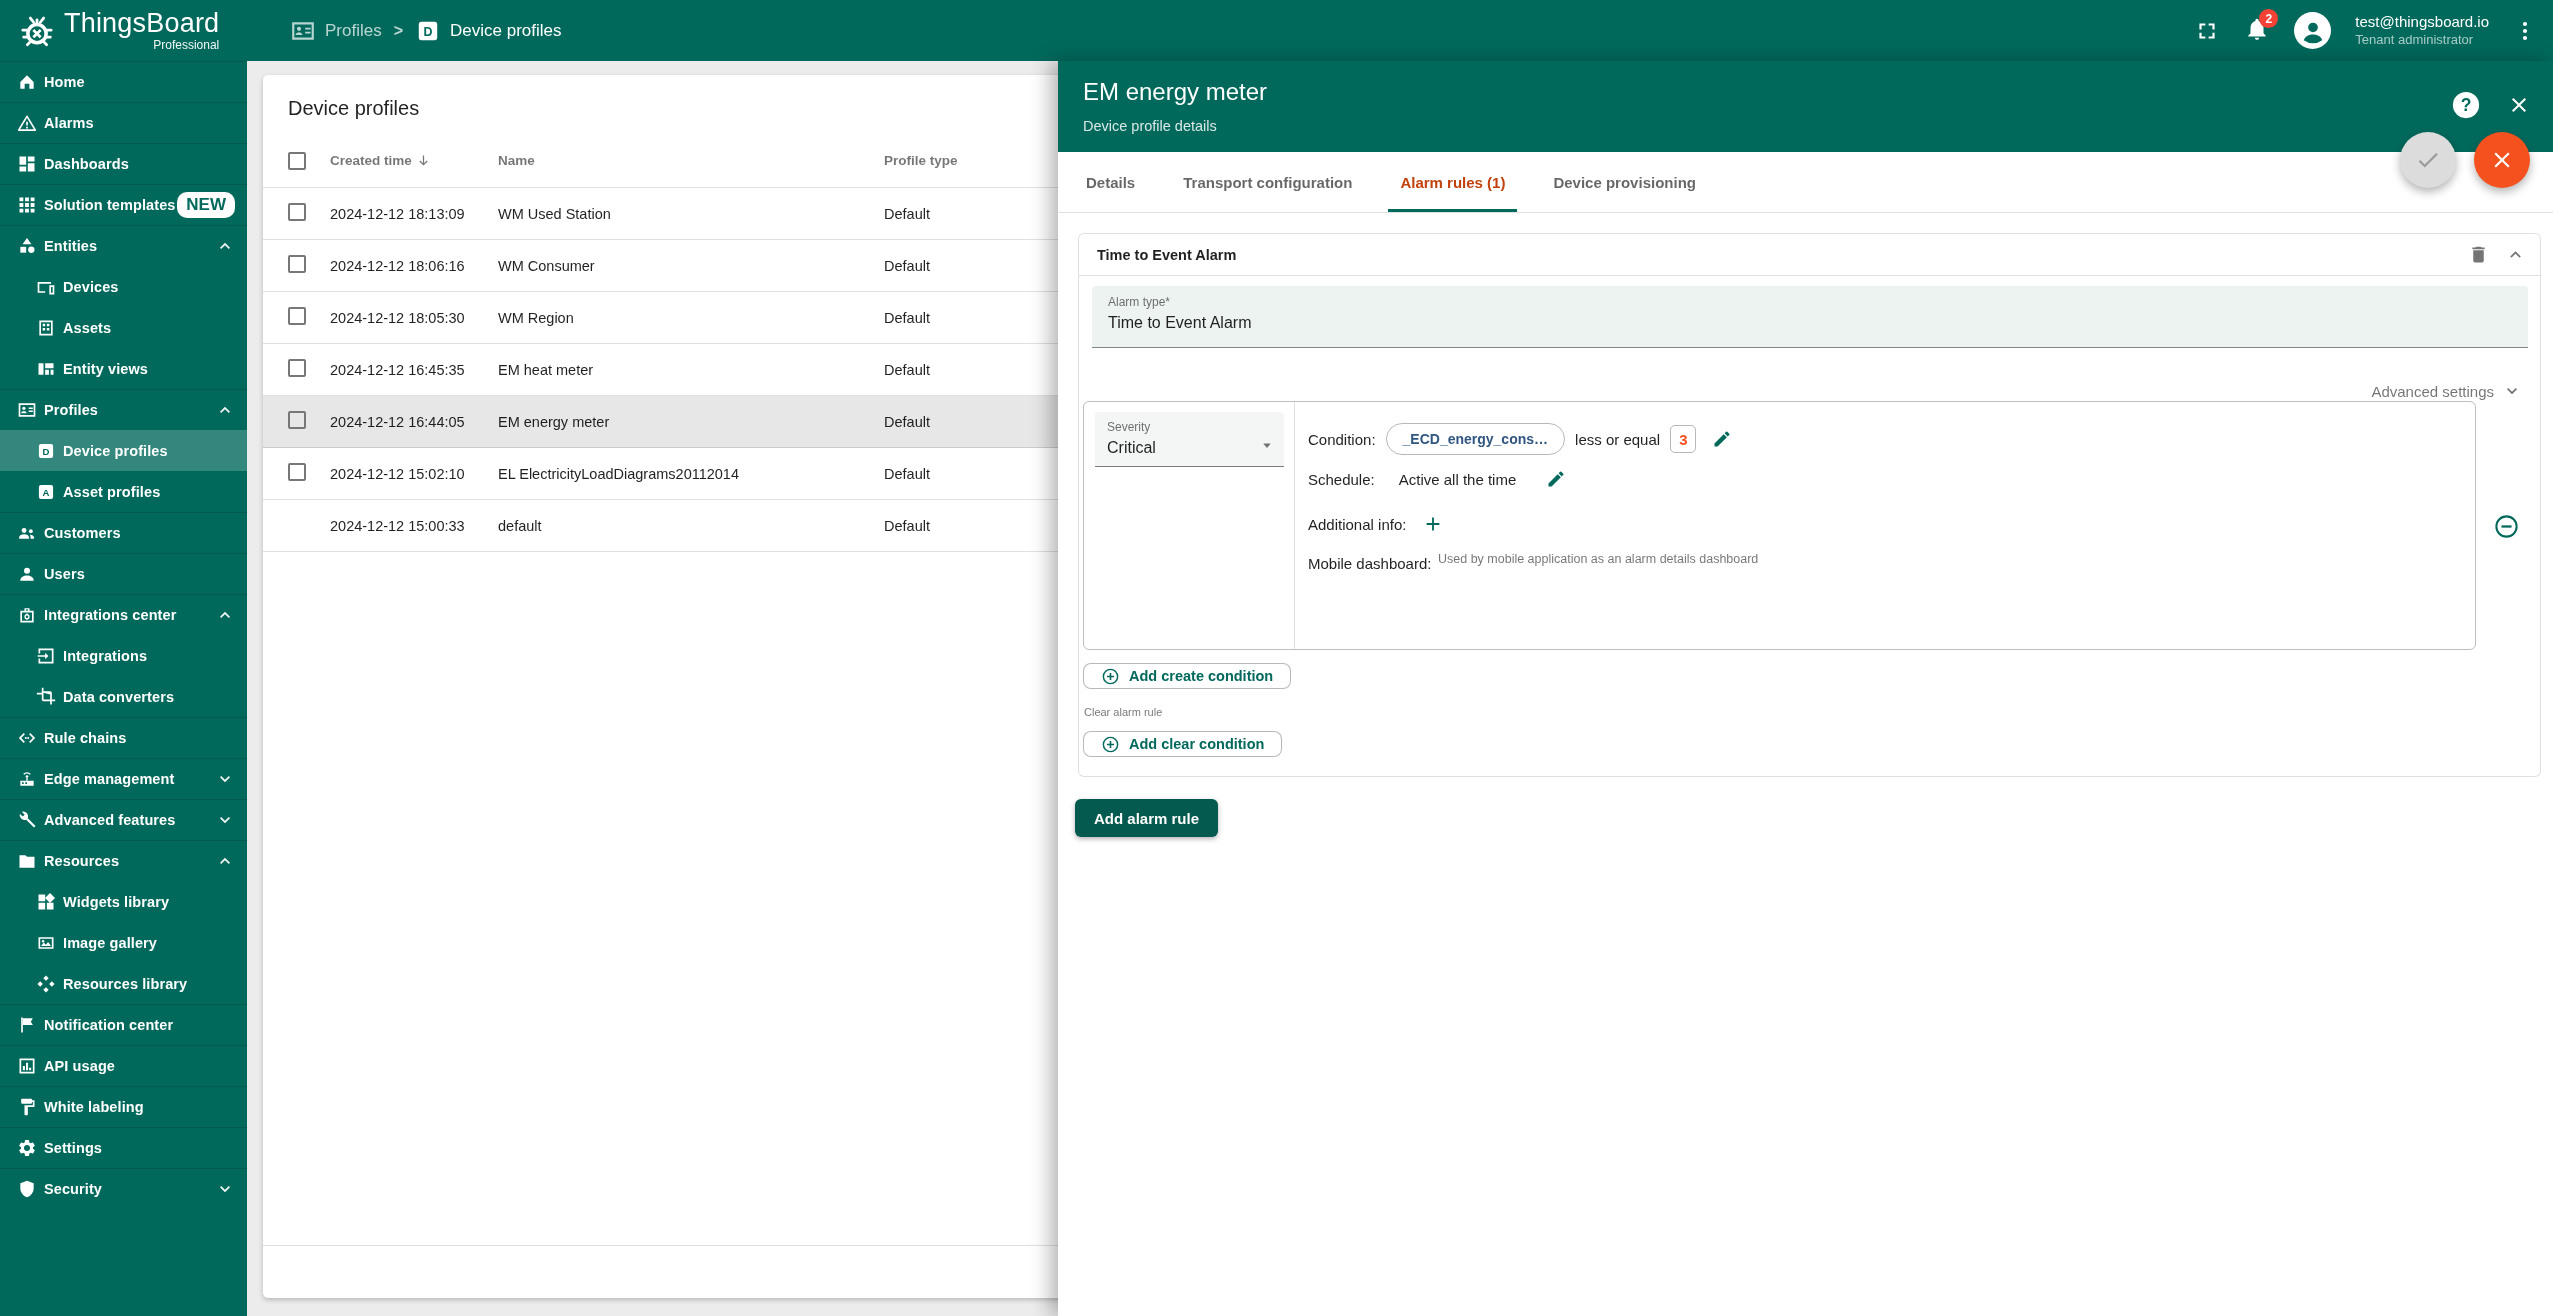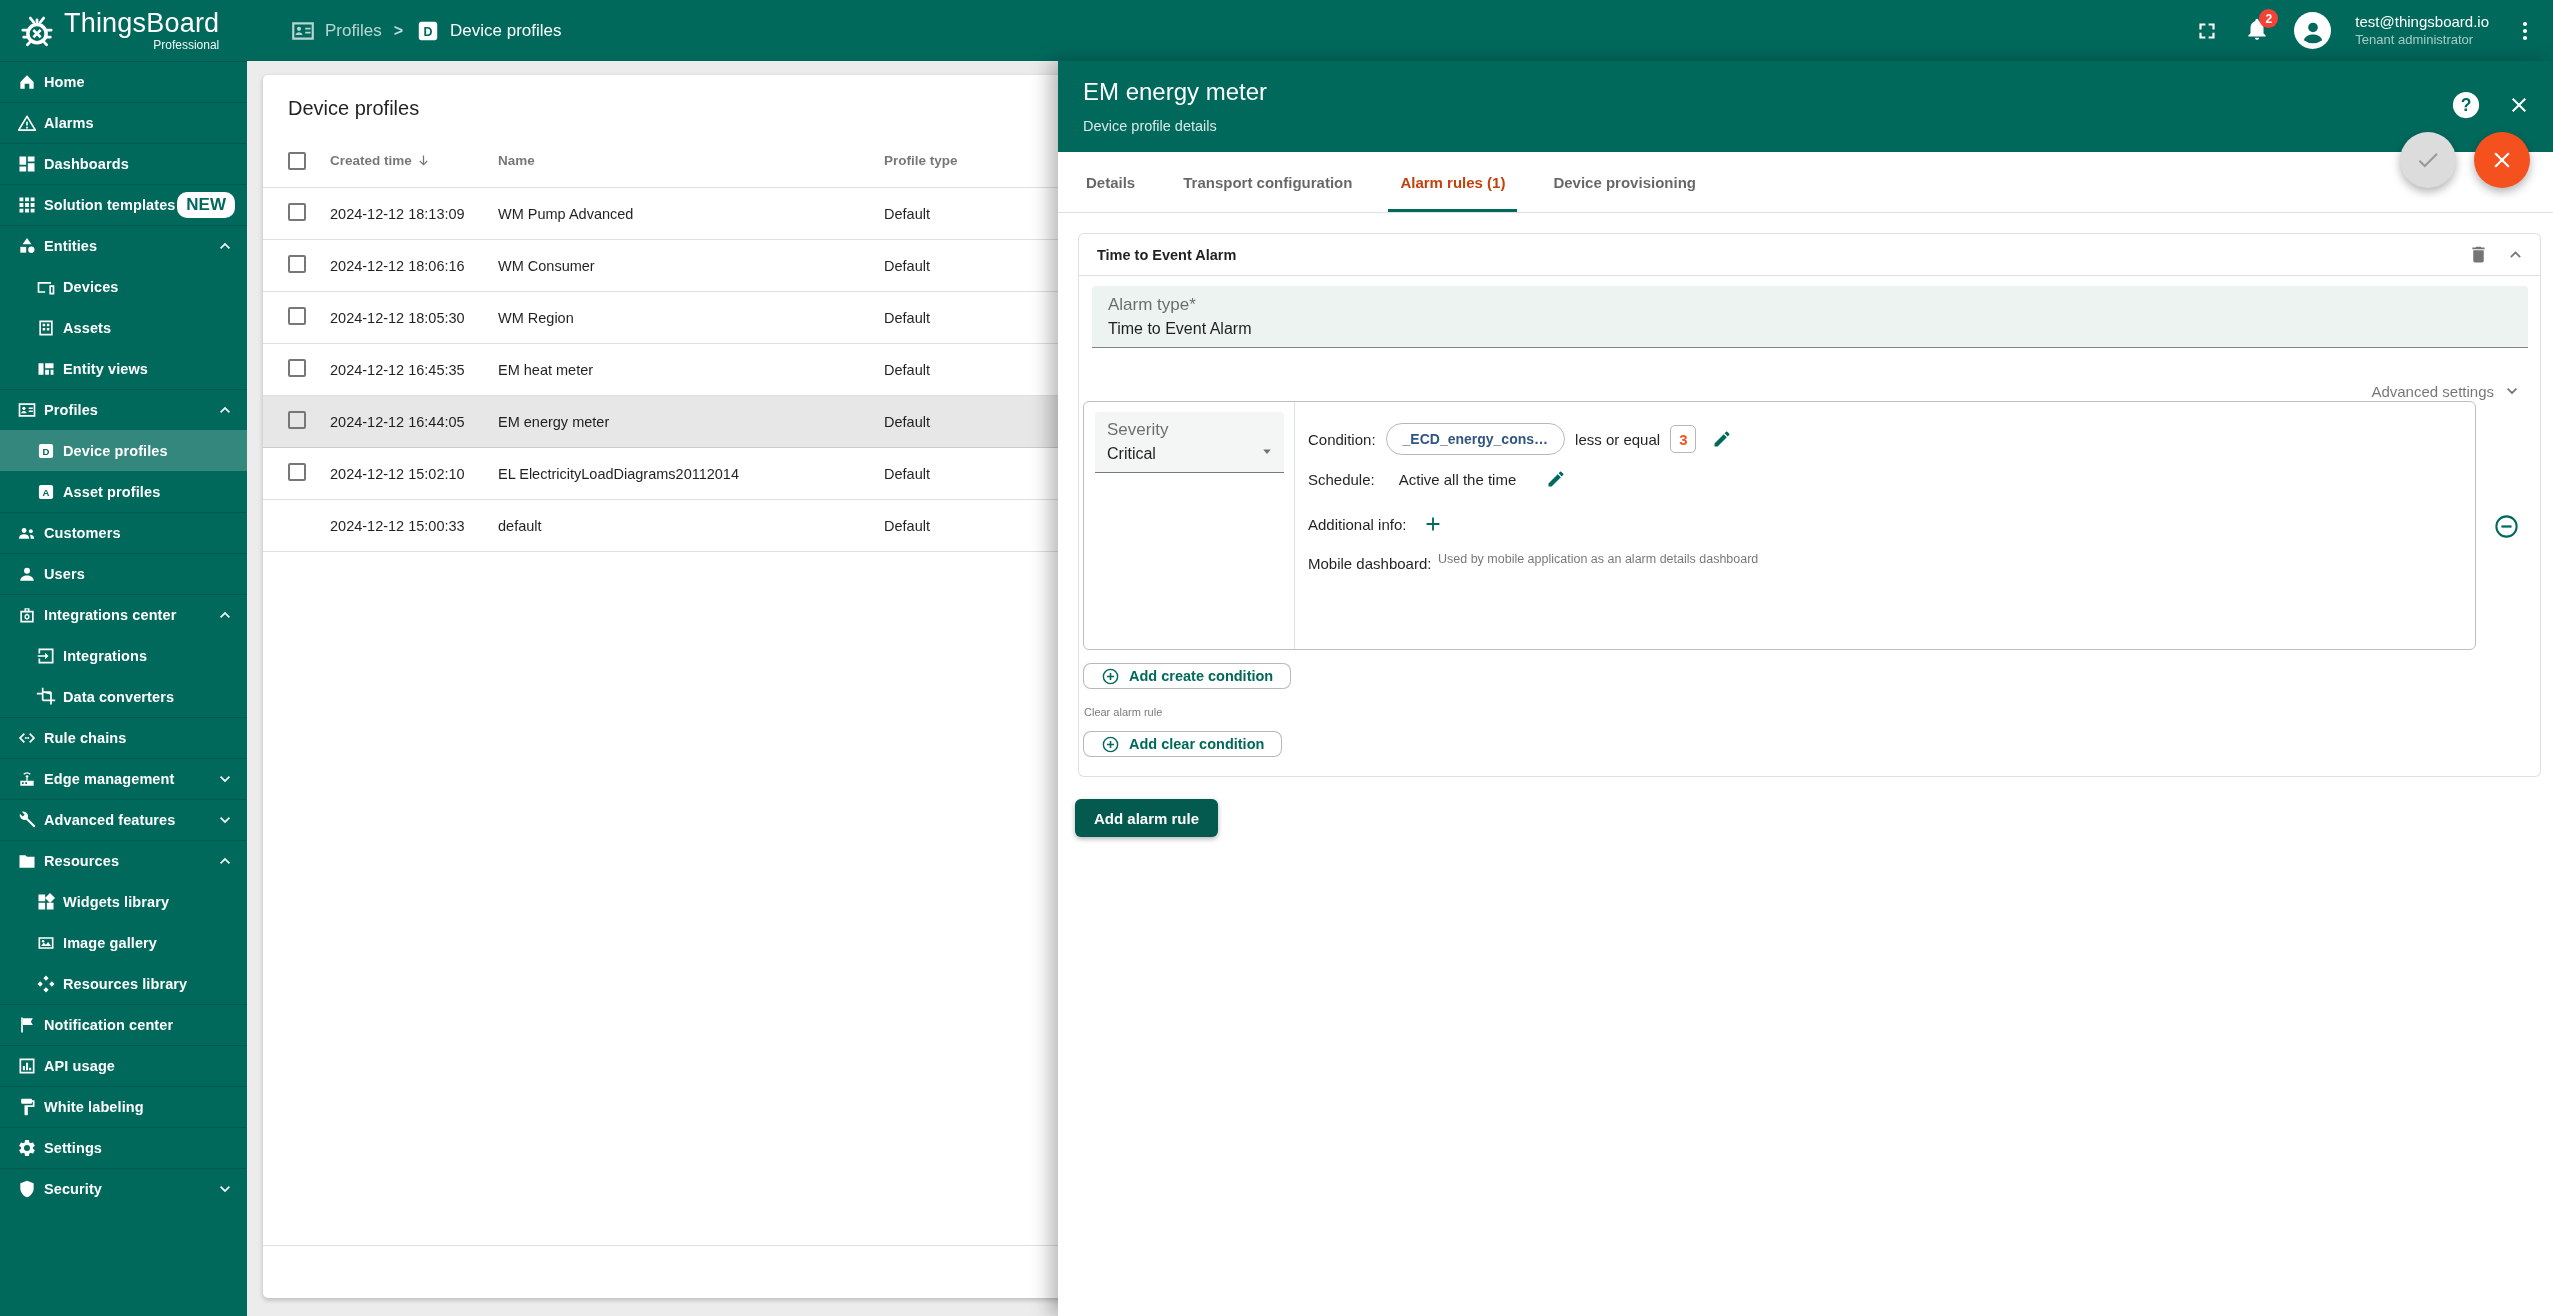--- a/index.html
+++ b/index.html
@@ -76,21 +76,21 @@
   .tab.active::after { content:""; position:absolute; left:12px; right:12px; bottom:0; height:3px; background:#00695c; }
 
   .panel-body { padding:20px 12px 0 20px; }
   .alarm-card { width:1463px; border:1px solid rgba(0,0,0,.12); border-radius:6px; background:#fff; }
   .alarm-head { height:41px; display:flex; align-items:center; padding:0 14px 0 18px; }
   .alarm-head-title { font-size:14.5px; font-weight:700; }
   .alarm-head-icons { margin-left:auto; display:flex; align-items:center; gap:16px; color:#757575; }
   .alarm-head-icons .icon { width:21px; height:21px; cursor:pointer; }
   .alarm-divider { border-top:1px solid rgba(0,0,0,.12); }
   .alarm-type-field { margin:10px 12px 0 13px; height:62px; background:#edf3f1; border-radius:4px 4px 0 0; border-bottom:1px solid rgba(0,0,0,.45); padding:9px 16px; cursor:text; }
-  .field-label { font-size:17px; color:rgba(0,0,0,.56); }
+  .field-label { font-size:12px; color:rgba(0,0,0,.56); }
   .field-value { font-size:16px; margin-top:5px; }
   .advanced-row { margin-top:33px; padding-right:18px; display:flex; justify-content:flex-end; align-items:center; gap:8px; color:rgba(0,0,0,.55); font-size:15px; cursor:pointer; }
   .advanced-row .icon { width:20px; height:20px; }
   .create-rules-label { margin:28px 0 8px 5px; color:rgba(0,0,0,.55); font-size:14.5px; }
   .rule-wrapper { position:relative; margin-left:4px; }
   .rule-box { width:1393px; min-height:249px; border:1px solid rgba(0,0,0,.25); border-radius:6px; display:flex; }
   .severity-col { width:211px; padding:10px 10px 0 11px; border-right:1px solid rgba(0,0,0,.12); }
   .severity-field { position:relative; background:#f3f6f5; border-bottom:1px solid rgba(0,0,0,.5); border-radius:4px 4px 0 0; padding:8px 12px 9px; cursor:pointer; }
   .severity-caret { position:absolute; right:8px; bottom:12px; width:18px; height:18px; color:rgba(0,0,0,.54); }
   .cond-col { flex:1; padding:21px 0 0 13px; }
@@ -494,21 +494,21 @@
             </svg>
           </span>
       </span>
       <span>Name</span>
       <span>Profile type</span>
     </div>
     <div class="tbody" id="table-body">
         <div class="trow">
           <span><span class="checkbox"></span></span>
           <span class="cell-time">2024-12-12 18:13:09</span>
-          <span class="cell-name">WM Pump Advanced</span>
+          <span class="cell-name">WM Used Station</span>
           <span class="cell-type">Default</span>
         </div>
         <div class="trow">
           <span><span class="checkbox"></span></span>
           <span class="cell-time">2024-12-12 18:06:16</span>
           <span class="cell-name">WM Consumer</span>
           <span class="cell-type">Default</span>
         </div>
         <div class="trow">
           <span><span class="checkbox"></span></span>

